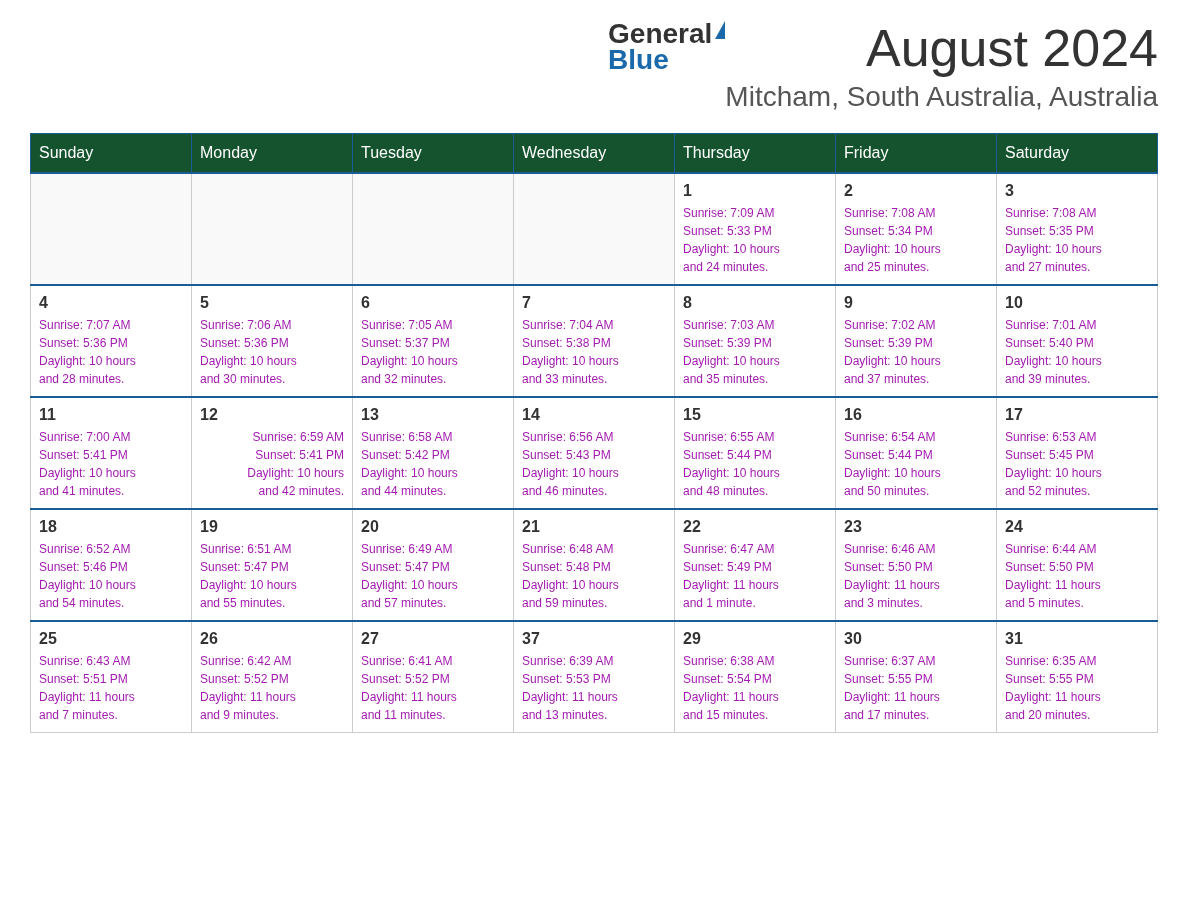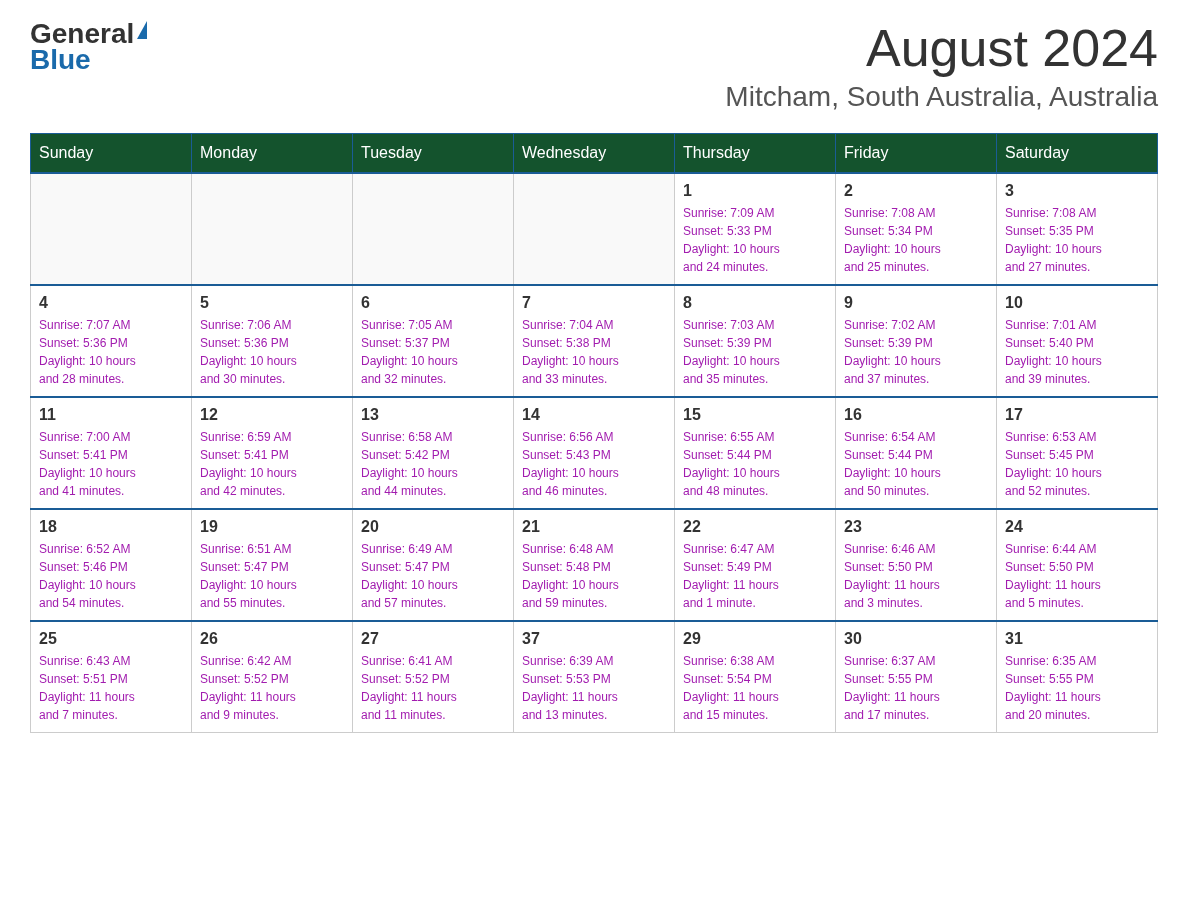--- a/index.html
+++ b/index.html
@@ -4,21 +4,21 @@
   <style>
     * { box-sizing: border-box; margin: 0; padding: 0; }
     body {
       font-family: Arial, sans-serif;
       background: #ffffff;
       padding: 20px 30px;
       color: #333;
     }
     .header {
       display: flex;
-      justify-content: space-between;
+      justify-content: flex-end;
       align-items: flex-start;
       margin-bottom: 20px;
     }
     .logo {
       display: flex;
       align-items: center;
     }
     .logo-text-general {
       font-size: 28px;
       font-weight: bold;
@@ -215,21 +215,21 @@
       <tr>
         <td>
           <div class="day-number">11</div>
           <div class="day-info" style="white-space: pre-line;">Sunrise: 7:00 AM
 Sunset: 5:41 PM
 Daylight: 10 hours
 and 41 minutes.</div>
         </td>
         <td>
           <div class="day-number">12</div>
-          <div class="day-info" style="white-space: pre-line;">Sunrise: 6:59 AM
+          <div class="day-info" style="white-space: pre-line; text-align: right;">Sunrise: 6:59 AM
 Sunset: 5:41 PM
 Daylight: 10 hours
 and 42 minutes.</div>
         </td>
         <td>
           <div class="day-number">13</div>
           <div class="day-info" style="white-space: pre-line;">Sunrise: 6:58 AM
 Sunset: 5:42 PM
 Daylight: 10 hours
 and 44 minutes.</div>

